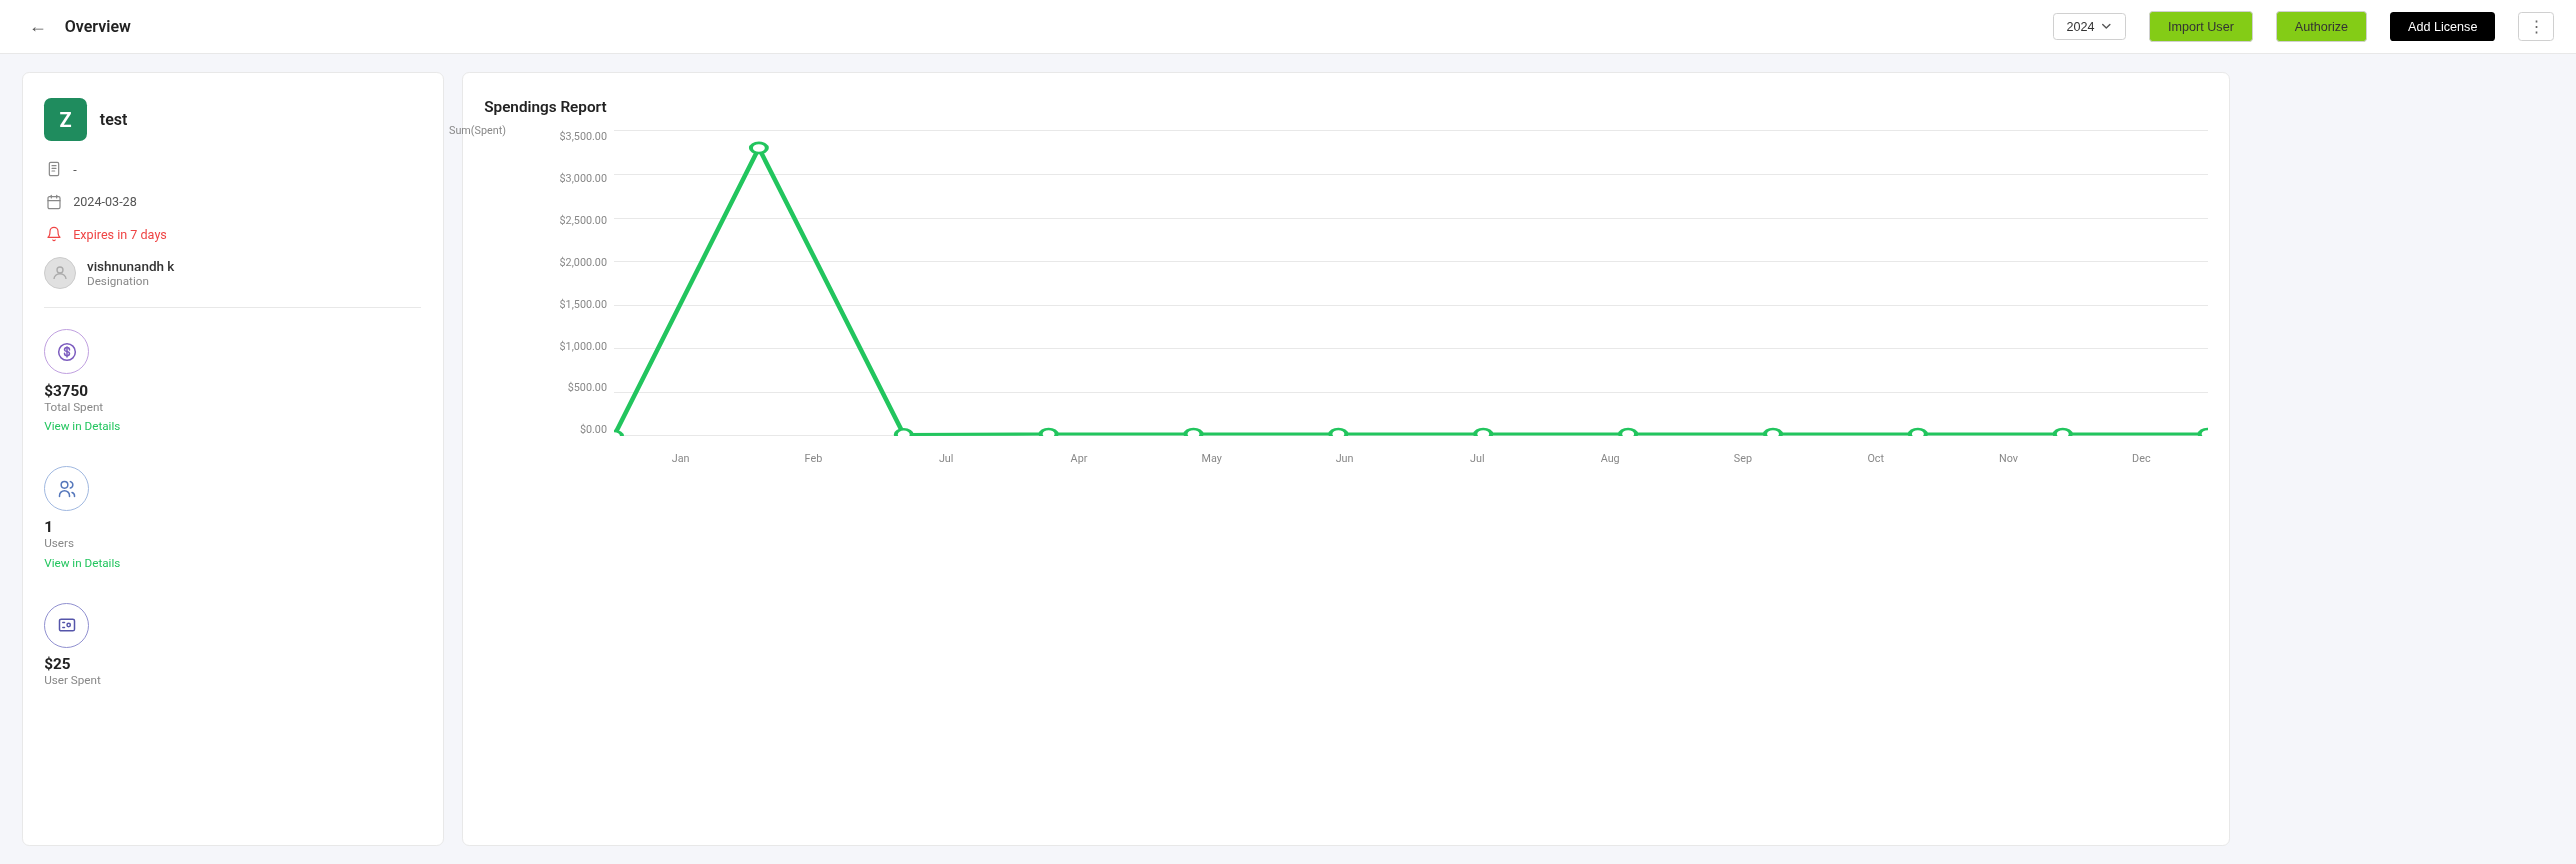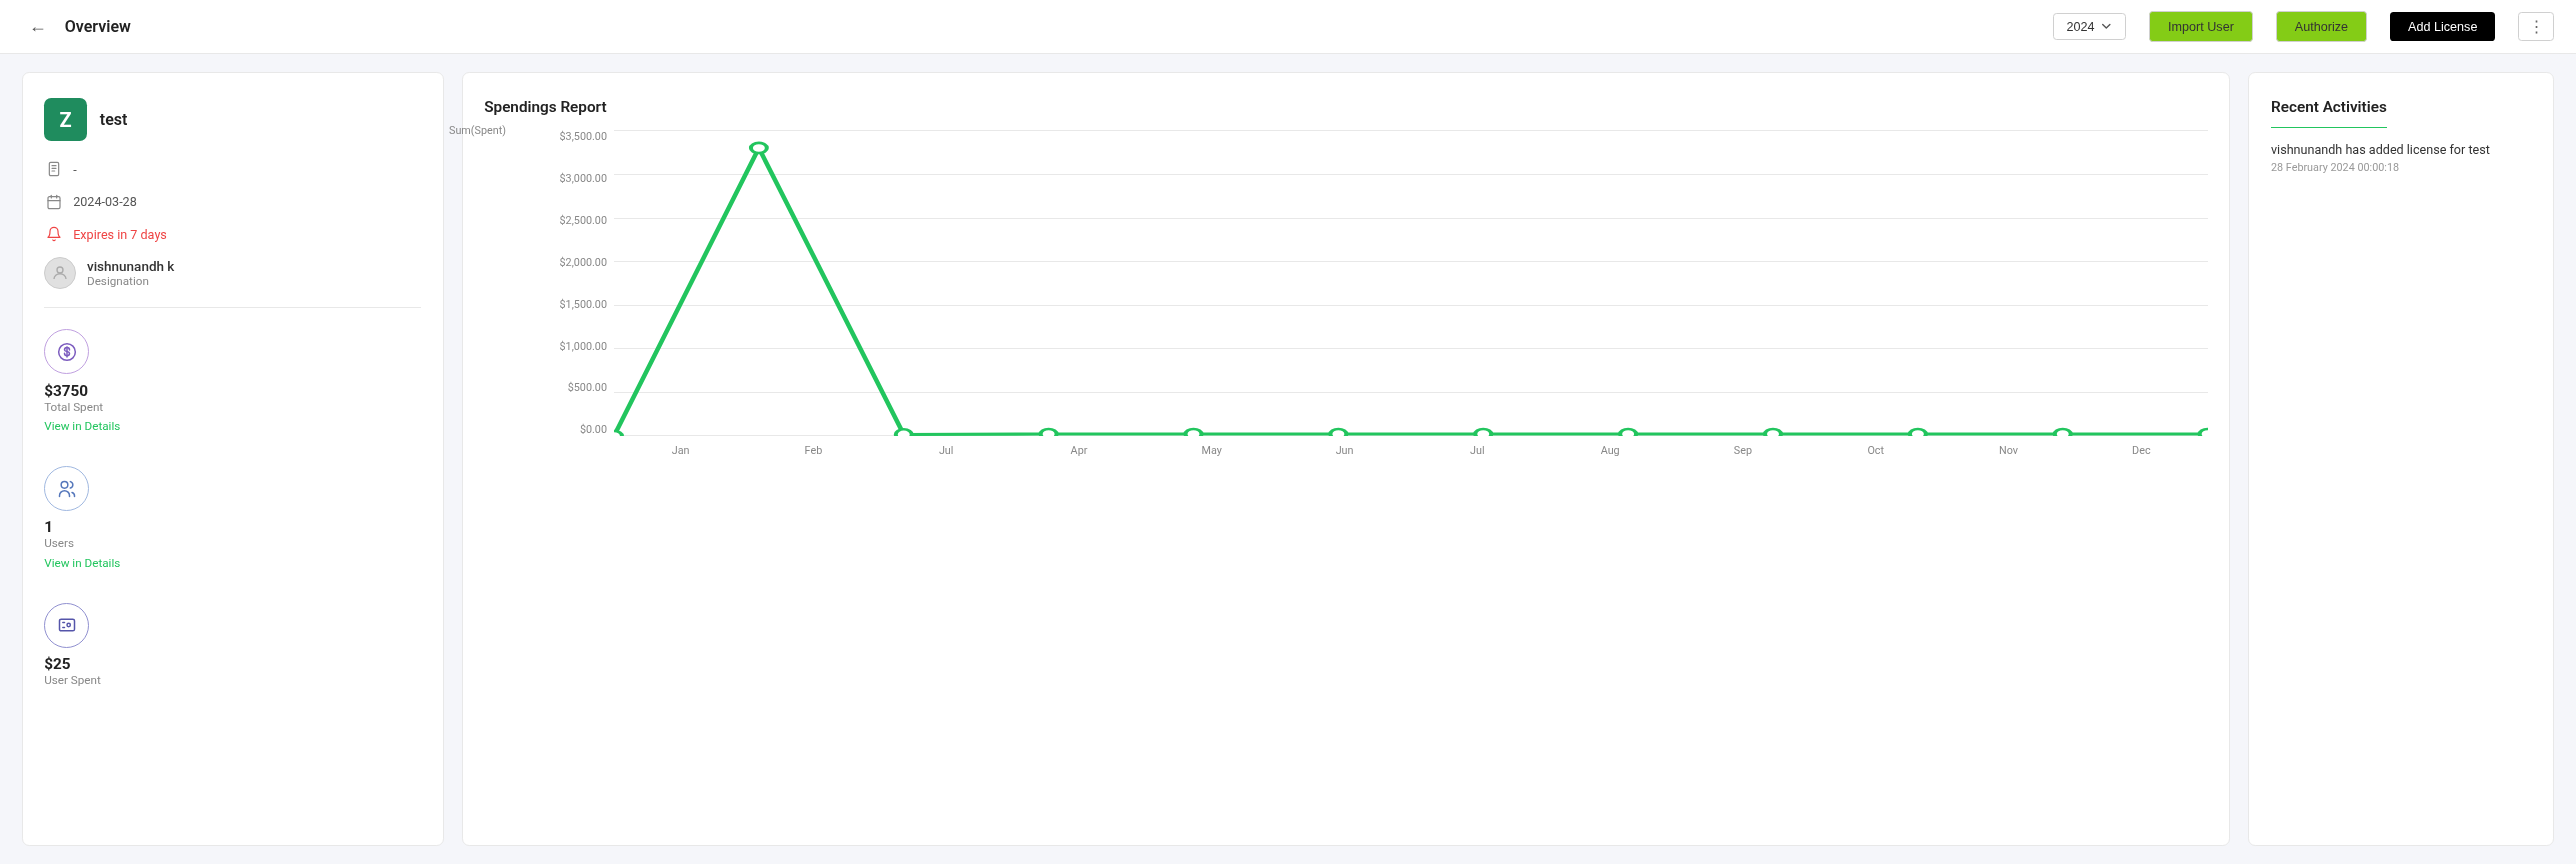--- a/index.html
+++ b/index.html
@@ -244,21 +244,21 @@
     }
     .x-axis {
       position: absolute;
       bottom: 0;
       left: 0;
       right: 0;
       height: 36px;
       display: flex;
       justify-content: space-between;
       align-items: flex-start;
-      padding-top: 8px;
+      padding-top: 16px;
       font-size: 10.8px;
       color: #888;
     }
     .x-label { text-align: center; flex: 1; }
     svg.line-chart {
       position: absolute;
       top: 0;
       left: 0;
       right: 0;
       bottom: 36px;
@@ -466,24 +466,15 @@
               <div class="x-label">Sep</div>
               <div class="x-label">Oct</div>
               <div class="x-label">Nov</div>
               <div class="x-label">Dec</div>
             </div>
         </div>
       </div>
     </div>
   </div>
 
-  <div class="card right-panel">
-    <div class="activities-title">Recent Activities</div>
-    <div id="activities-list">
-        <div class="activity-item">
-    <div class="activity-text">vishnunandh has added license for test</div>
-    <div class="activity-time">28 February 2024 00:00:18</div>
-  </div>
-      </div>
-  </div>
 
 </main>
 
 
 </body></html>

